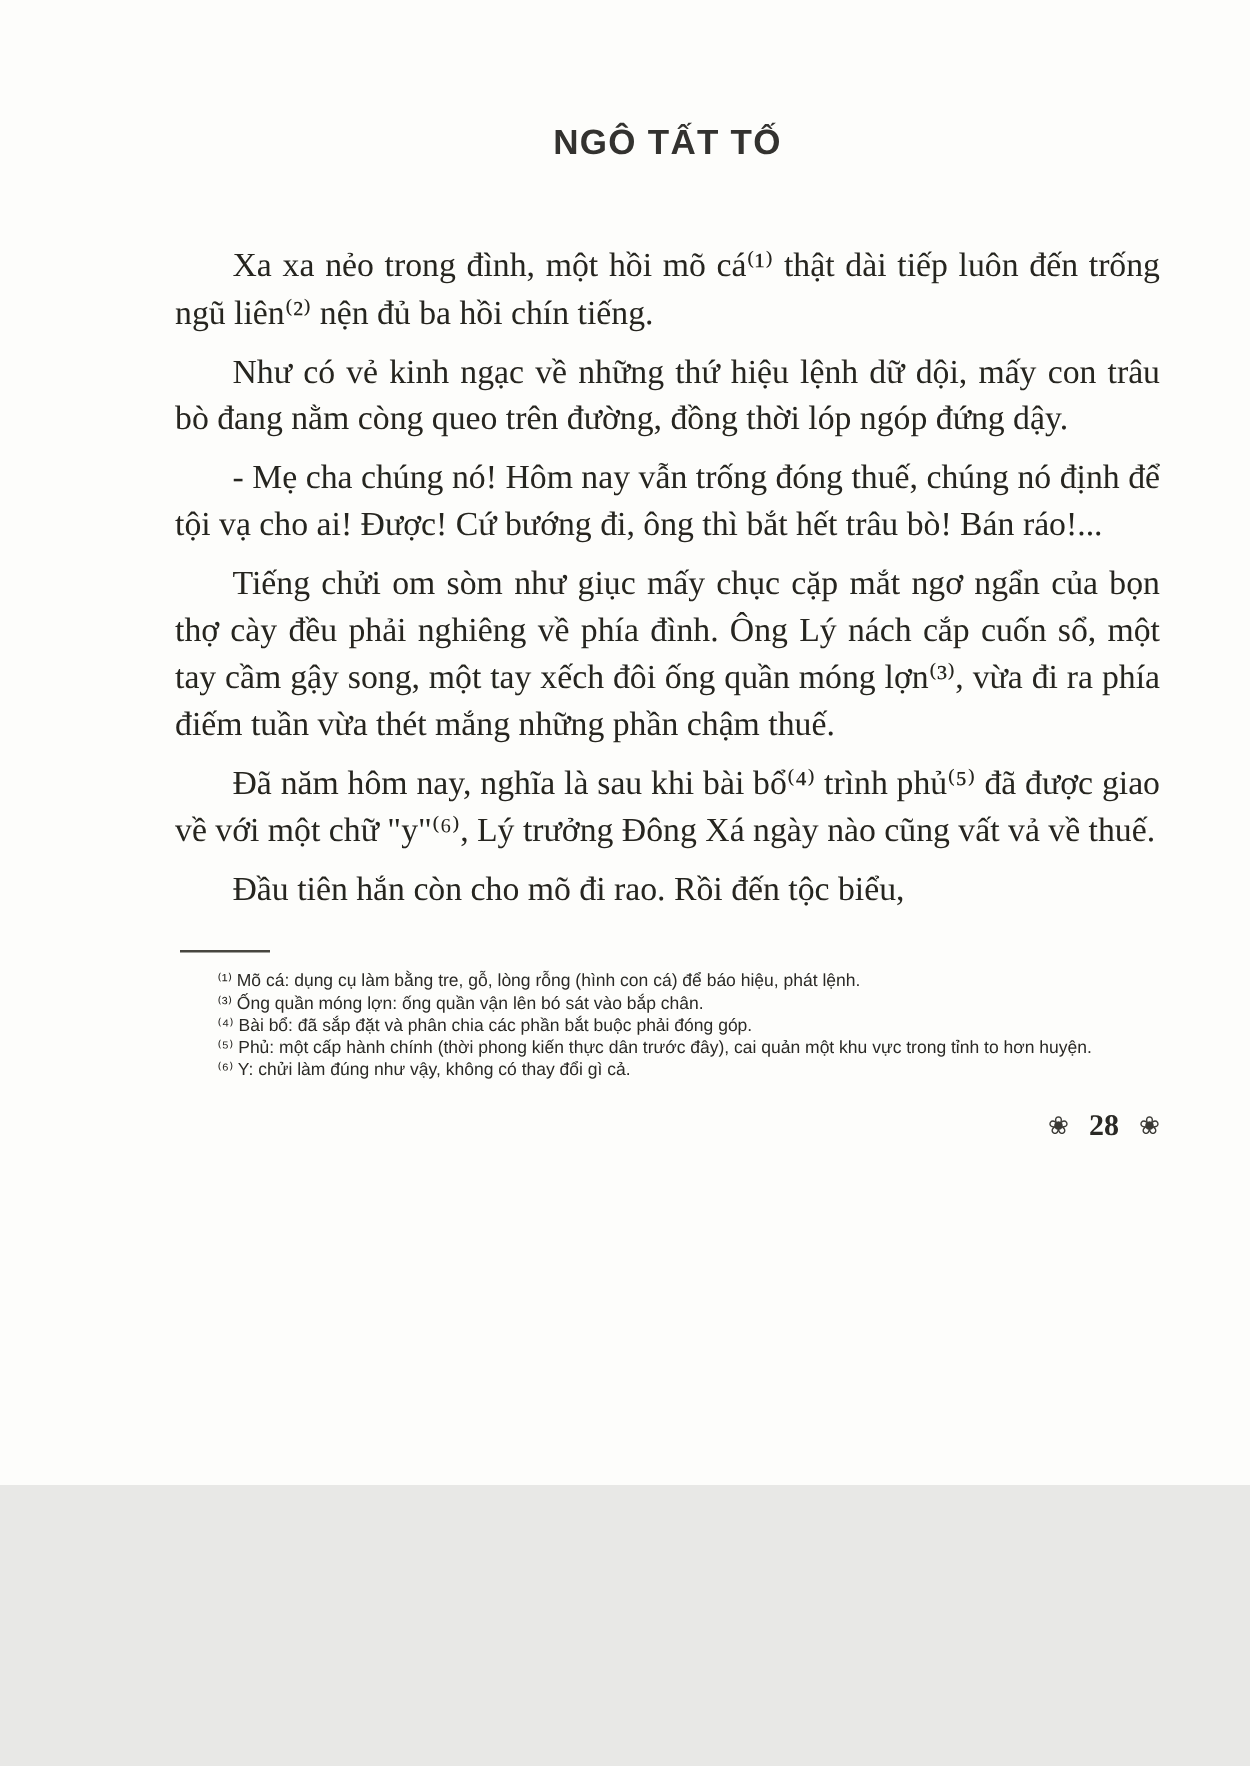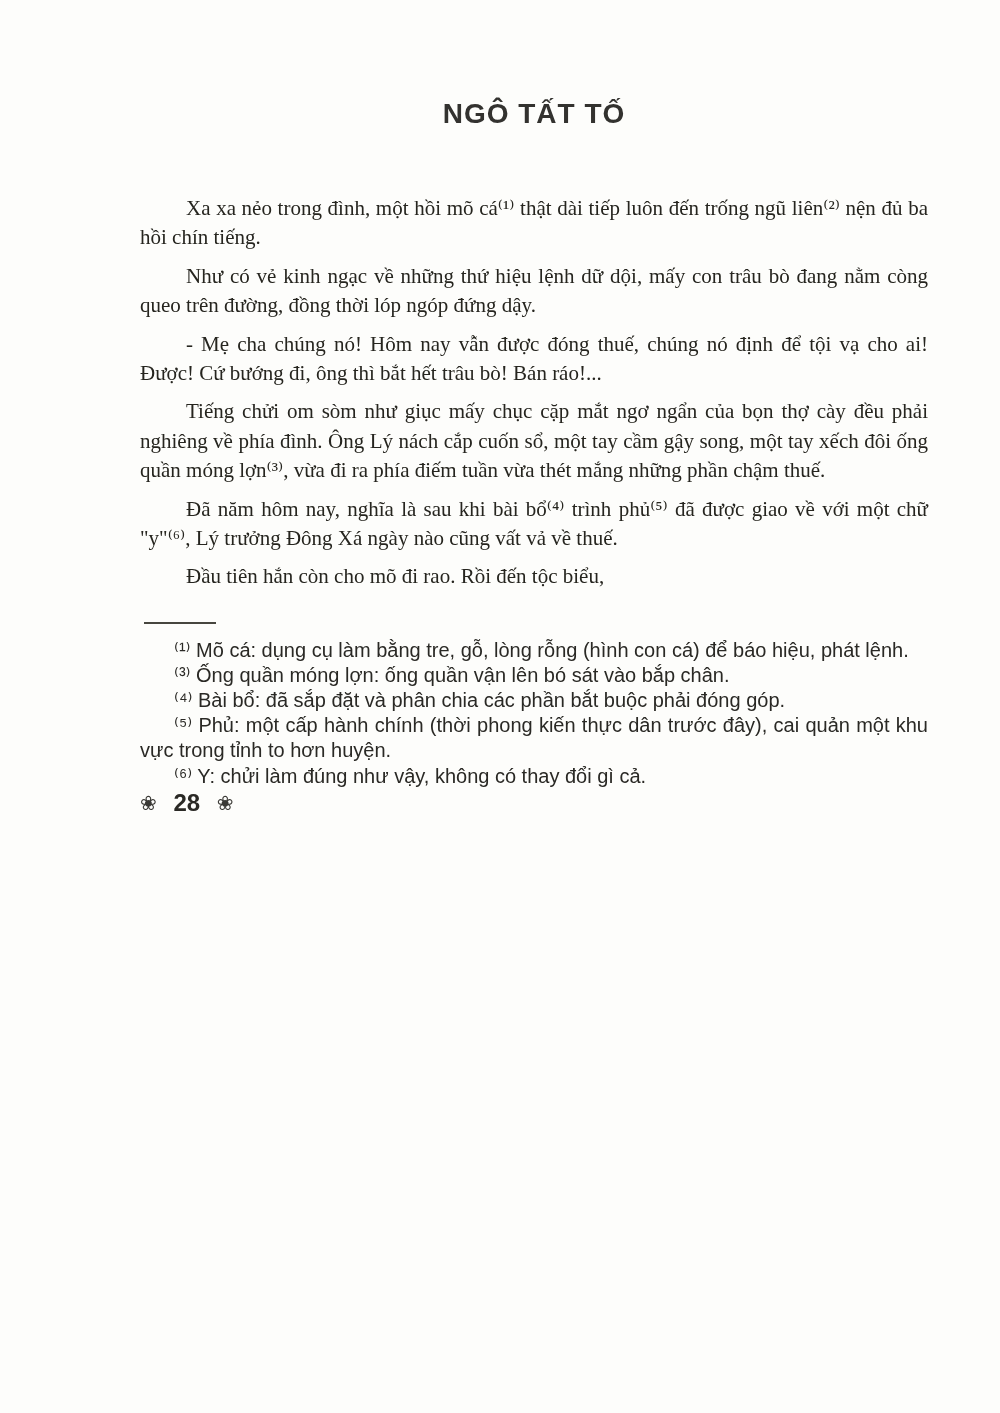--- a/index.html
+++ b/index.html
@@ -3,69 +3,69 @@
 <meta charset="utf-8">
 <style>
   html, body {
     margin: 0;
     padding: 0;
     background: #e8e8e6;
   }
   .page {
     position: relative;
     width: 1000px;
-    height: 1413px;
+    height: 1188px;
     margin: 0 auto;
     background: #fdfdfb;
     color: #232220;
     box-sizing: border-box;
     padding: 98px 72px 0 140px;
     overflow: hidden;
   }
   .author-header {
     text-align: center;
     font-family: "Liberation Sans", "DejaVu Sans", sans-serif;
     font-size: 28px;
     letter-spacing: 1px;
     color: #33322f;
     margin: 0 0 64px 0;
   }
   .body-text {
     font-family: "Liberation Serif", "DejaVu Serif", serif;
-    font-size: 21px;
+    font-size: 27px;
     line-height: 1.40;
     text-align: justify;
     color: #26251f;
   }
   .body-text p {
     margin: 0 0 9px 0;
     text-indent: 46px;
   }
   .footnote-separator {
     width: 72px;
     height: 0;
     border: none;
     border-top: 2px solid #47463f;
     margin: 30px 0 14px 4px;
   }
   .footnotes {
     font-family: "Liberation Sans", "DejaVu Sans", sans-serif;
-    font-size: 20px;
+    font-size: 14px;
     line-height: 1.26;
     text-align: justify;
     color: #2a2925;
   }
   .footnotes p {
     margin: 0;
     text-indent: 34px;
   }
   .page-footer {
-    margin-top: 0;
-    text-align: left;
-    font-family: Liberation Sans, sans-serif;
+    margin-top: 24px;
+    text-align: right;
+    font-family: Liberation Serif, serif;
     font-size: 24px;
     color: #2a2925;
   }
   .page-footer .page-number {
     font-weight: bold;
     margin: 0 10px;
   }
   .page-footer .ornament {
     font-size: 20px;
     color: #3a3935;
@@ -75,21 +75,21 @@
 </head>
 <body>
 
 <div class="page">
 
   <h1 class="author-header">NGÔ TẤT TỐ</h1>
 
   <main class="body-text">
     <p>Xa xa nẻo trong đình, một hồi mõ cá⁽¹⁾ thật dài tiếp luôn đến trống ngũ liên⁽²⁾ nện đủ ba hồi chín tiếng.</p>
     <p>Như có vẻ kinh ngạc về những thứ hiệu lệnh dữ dội, mấy con trâu bò đang nằm còng queo trên đường, đồng thời lóp ngóp đứng dậy.</p>
-    <p>- Mẹ cha chúng nó! Hôm nay vẫn được đóng thuế, chúng nó định để tội vạ cho ai! Được! Cứ bướng đi, ông thì bắt hết trâu bò! Bán ráo!...</p>
+    <p>- Mẹ cha chúng nó! Hôm nay vẫn trống đóng thuế, chúng nó định để tội vạ cho ai! Được! Cứ bướng đi, ông thì bắt hết trâu bò! Bán ráo!...</p>
     <p>Tiếng chửi om sòm như giục mấy chục cặp mắt ngơ ngẩn của bọn thợ cày đều phải nghiêng về phía đình. Ông Lý nách cắp cuốn sổ, một tay cầm gậy song, một tay xếch đôi ống quần móng lợn⁽³⁾, vừa đi ra phía điếm tuần vừa thét mắng những phần chậm thuế.</p>
     <p>Đã năm hôm nay, nghĩa là sau khi bài bổ⁽⁴⁾ trình phủ⁽⁵⁾ đã được giao về với một chữ "y"⁽⁶⁾, Lý trưởng Đông Xá ngày nào cũng vất vả về thuế.</p>
     <p>Đầu tiên hắn còn cho mõ đi rao. Rồi đến tộc biểu,</p>
   </main>
 
   <hr class="footnote-separator">
 
   <section class="footnotes">
     <p>⁽¹⁾ Mõ cá: dụng cụ làm bằng tre, gỗ, lòng rỗng (hình con cá) để báo hiệu, phát lệnh.</p>
     <p>⁽³⁾ Ống quần móng lợn: ống quần vận lên bó sát vào bắp chân.</p>

